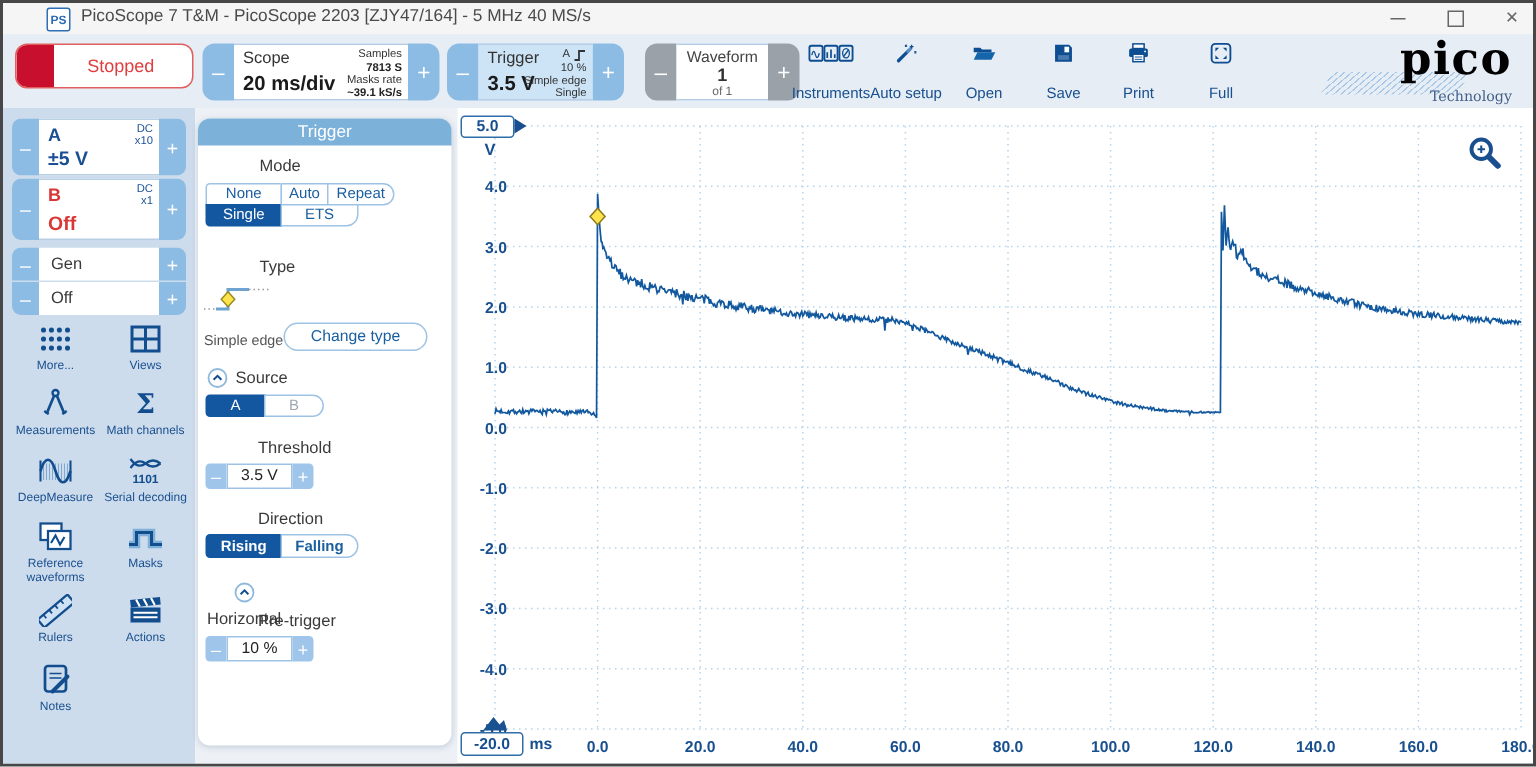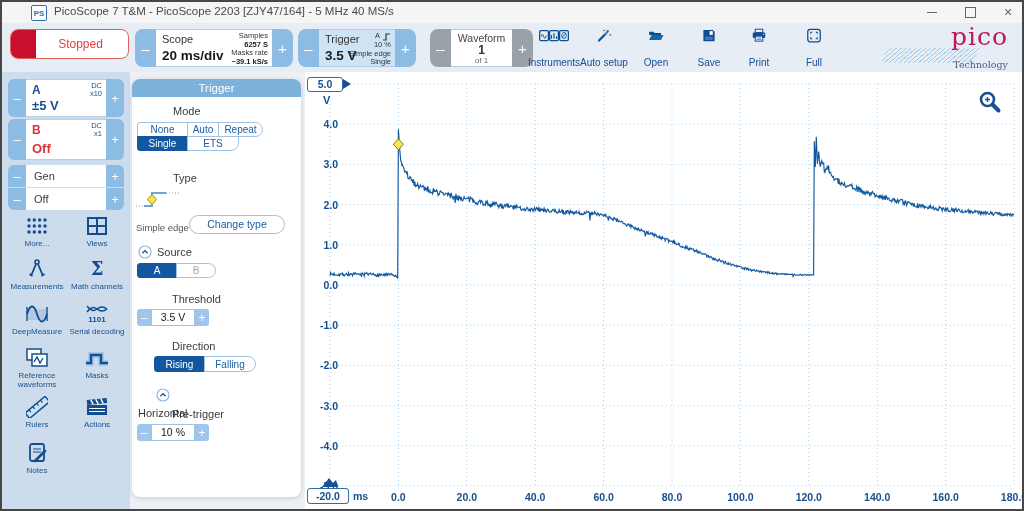--- a/index.html
+++ b/index.html
@@ -31,21 +31,21 @@
   .tb-info b{color:#222;}
   .wf-center{width:61px;text-align:center;}
   .wf-l1{font-size:10.5px;color:#444;margin-top:2px;}
   .wf-l2{font-size:12px;font-weight:bold;color:#333;line-height:12px;}
   .wf-l3{font-size:8px;color:#666;}
   .tb-action{position:absolute;top:5px;width:70px;height:40px;display:flex;flex-direction:column;align-items:center;transform:translateX(-50%);}
   .tb-action .lbl{font-size:10px;color:#174f8f;margin-top:14px;white-space:nowrap;}
   
   .brand{position:absolute;right:10px;top:5px;width:128px;height:42px;}
   .brand .hatch{position:absolute;left:0;bottom:7px;width:92px;height:15px;background:repeating-linear-gradient(-55deg,#a9c9e6 0,#a9c9e6 1px,transparent 1px,transparent 4px);transform:skewX(-25deg);}
-  .brand .pico{position:absolute;right:4px;top:-6px;font-family:"DejaVu Serif",serif;font-weight:normal;font-size:25px;color:#be185d;letter-spacing:1px;}
+  .brand .pico{position:absolute;right:4px;top:-6px;font-family:"DejaVu Serif",serif;font-weight:bold;font-size:30px;color:#000000;letter-spacing:1px;}
   .brand .tech{position:absolute;right:4px;bottom:0;font-family:"DejaVu Serif",serif;font-size:9.5px;color:#44608a;}
   
   .sidebar{position:absolute;left:0;top:70px;width:128px;height:439px;background:#ccdcec;}
   .chan{position:absolute;left:6px;width:116px;display:flex;border-radius:6px;overflow:hidden;}
   .chan .step{width:18px;background:#8cbbe3;color:#fff;display:flex;align-items:center;justify-content:center;font-size:13px;}
   .chan .body{flex:1;background:#fff;position:relative;border-top:1px solid #b9cfe4;border-bottom:1px solid #b9cfe4;box-sizing:border-box;}
   .chan .cid{position:absolute;left:6px;top:3px;font-size:12px;font-weight:bold;}
   .chan .coup{position:absolute;right:4px;top:2px;font-size:7.5px;line-height:8px;text-align:right;}
   .chan .rng{position:absolute;left:6px;bottom:3px;font-size:13px;font-weight:bold;}
   .gen{position:absolute;left:6px;width:116px;border-radius:6px;overflow:hidden;}
@@ -111,21 +111,21 @@
       <div class="run-label">Stopped</div>
     </div>
 
     <div class="tb-group" style="left:133px;">
       <div class="tb-step left">–</div>
       <div class="tb-center" style="width:116px;">
         <div class="tb-label">Scope</div>
         <div class="tb-value">20 ms/div</div>
         <div class="tb-info">
           <div>Samples</div>
-          <b>6257 S</b>
+          <b>7813 S</b>
           <div>Masks rate</div>
           <b>~39.1 kS/s</b>
         </div>
       </div>
       <div class="tb-step right">+</div>
     </div>
 
     <div class="tb-group" style="left:296px;">
       <div class="tb-step left">–</div>
       <div class="tb-center hl" style="width:76px;">
@@ -410,21 +410,21 @@
       </div>
 
       <div class="flabel" style="left:7px;top:214px;">Threshold</div>
       <div class="stepper" style="left:5px;top:230px;">
         <div class="sbtn l">–</div>
         <div class="sval">3.5 V</div>
         <div class="sbtn r">+</div>
       </div>
 
       <div class="flabel" style="left:7px;top:261px;">Direction</div>
-      <div class="btnrow" style="left:22px;top:277px;">
+      <div class="btnrow" style="left:5px;top:277px;font-weight:bold;">
         <div class="mbtn sel" style="width:51px;height:16px;line-height:15px;border-radius:3px 0 0 3px;">Rising</div>
         <div class="mbtn" style="width:52px;height:16px;line-height:15px;border-radius:0 8px 8px 0;">Falling</div>
       </div>
 
       <div class="sechdr" style="left:6px;top:309px;flex-direction:column;">
         <svg width="14" height="14" viewBox="0 0 14 14">
           <circle cx="7" cy="7" r="6" fill="#fff" stroke="#8fb8dd" stroke-width="1.2"></circle>
           <path d="M4.4,8.2 L7,5.6 L9.6,8.2" fill="none" stroke="#124d8e" stroke-width="1.3"></path>
         </svg>
         <span>Horizontal</span>

